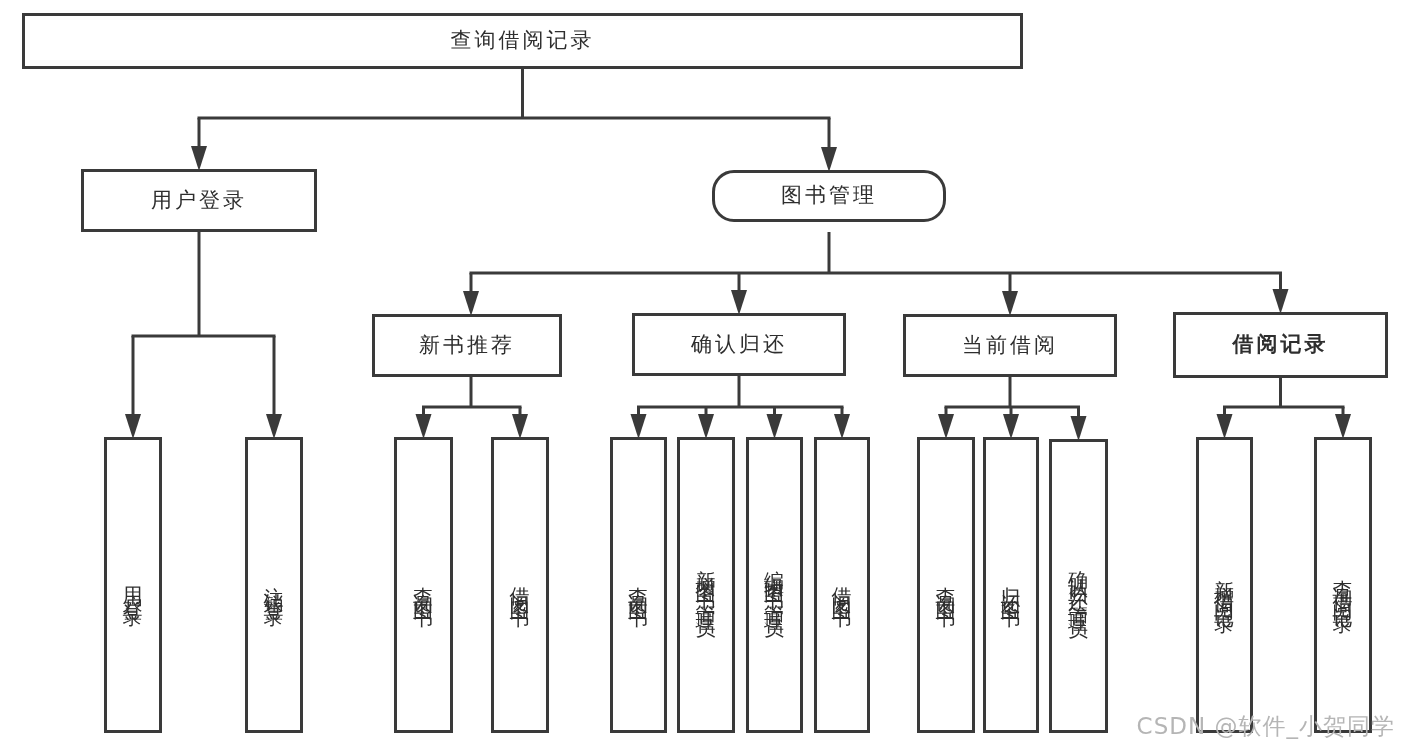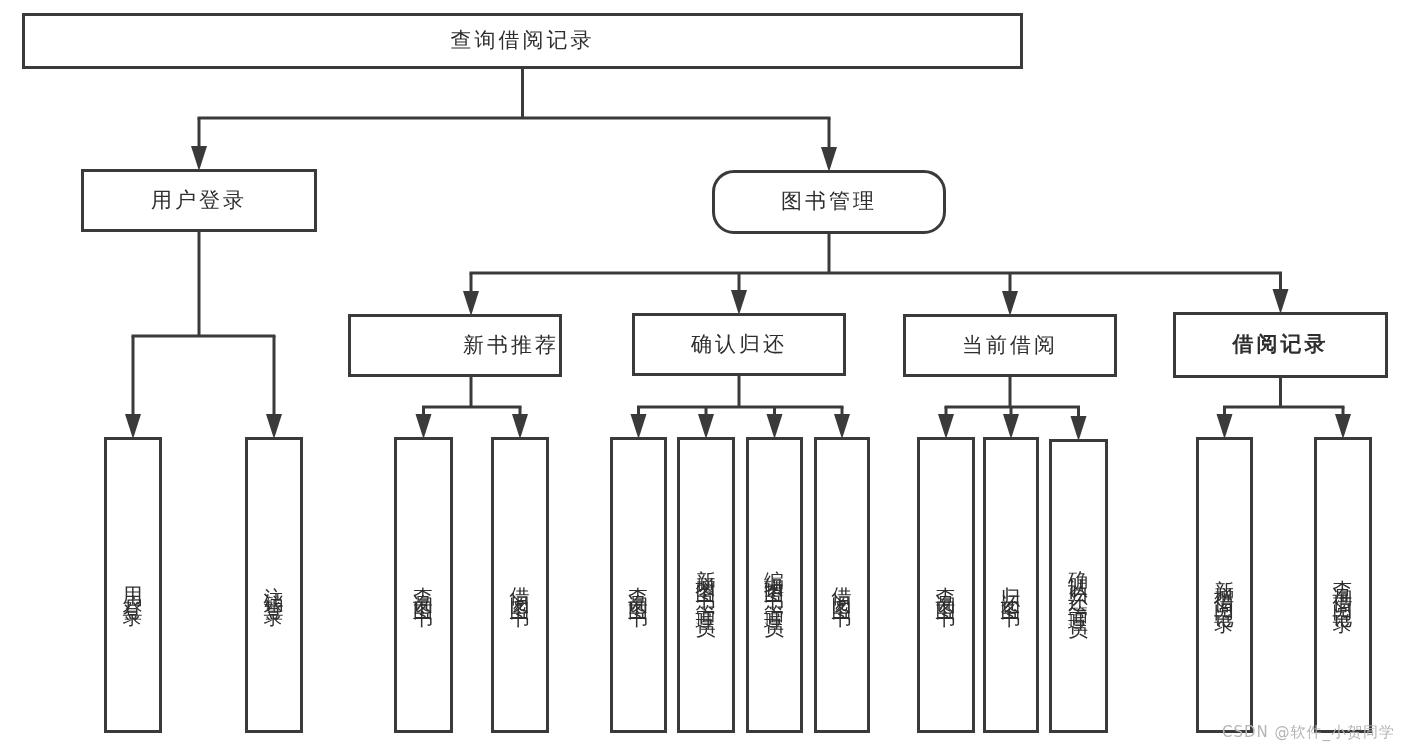--- a/index.html
+++ b/index.html
@@ -43,21 +43,21 @@
     text-orientation: mixed;
     font-size: 20px;
     letter-spacing: 7px;
     line-height: 1;
     white-space: normal;
   }
   #watermark {
     position: absolute;
     right: 10px;
     bottom: 5px;
-    font-size: 15px;
+    font-size: 23px;
     color: #b5b5b5;
     letter-spacing: 1px;
     z-index: 5;
     white-space: nowrap;
   }
 </style>
 </head>
 <body>
 
 <div id="canvas">
@@ -115,24 +115,24 @@
       <line x1="1343" y1="407" x2="1343" y2="418" stroke="#3a3a3a" stroke-width="3"></line>
       <polygon points="1335,414 1351,414 1343,439" fill="#3a3a3a"></polygon>
     </svg>
   <div id="nodes">
       <div class="node" style="left: 22px; top: 13px; width: 1001px; height: 56px; border-color: rgb(58, 58, 58);">
         <span class="lbl" style="color: rgb(46, 46, 46);">查询借阅记录</span>
       </div>
       <div class="node" style="left: 81px; top: 169px; width: 236px; height: 63px; border-color: rgb(58, 58, 58);">
         <span class="lbl" style="color: rgb(46, 46, 46);">用户登录</span>
       </div>
-      <div class="node" style="left: 712px; top: 170px; width: 234px; height: 64px; border-color: rgb(58, 58, 58); border-radius: 22px;">
+      <div class="node" style="left: 712px; top: 170px; width: 234px; height: 52px; border-color: rgb(58, 58, 58); border-radius: 22px;">
         <span class="lbl" style="color: rgb(46, 46, 46);">图书管理</span>
       </div>
-      <div class="node" style="left: 348px; top: 314px; width: 214px; height: 63px; border-color: rgb(58, 58, 58); justify-content: flex-end;">
+      <div class="node" style="left: 372px; top: 314px; width: 190px; height: 63px; border-color: rgb(58, 58, 58);">
         <span class="lbl" style="color: rgb(46, 46, 46);">新书推荐</span>
       </div>
       <div class="node" style="left: 632px; top: 313px; width: 214px; height: 63px; border-color: rgb(58, 58, 58);">
         <span class="lbl" style="color: rgb(46, 46, 46);">确认归还</span>
       </div>
       <div class="node" style="left: 903px; top: 314px; width: 214px; height: 63px; border-color: rgb(58, 58, 58);">
         <span class="lbl" style="color: rgb(46, 46, 46); text-align: center;">当前借阅</span>
       </div>
       <div class="node" style="left: 1173px; top: 312px; width: 215px; height: 66px; border-color: rgb(58, 58, 58); font-weight: bold;">
         <span class="lbl" style="color: rgb(46, 46, 46);">借阅记录</span>

